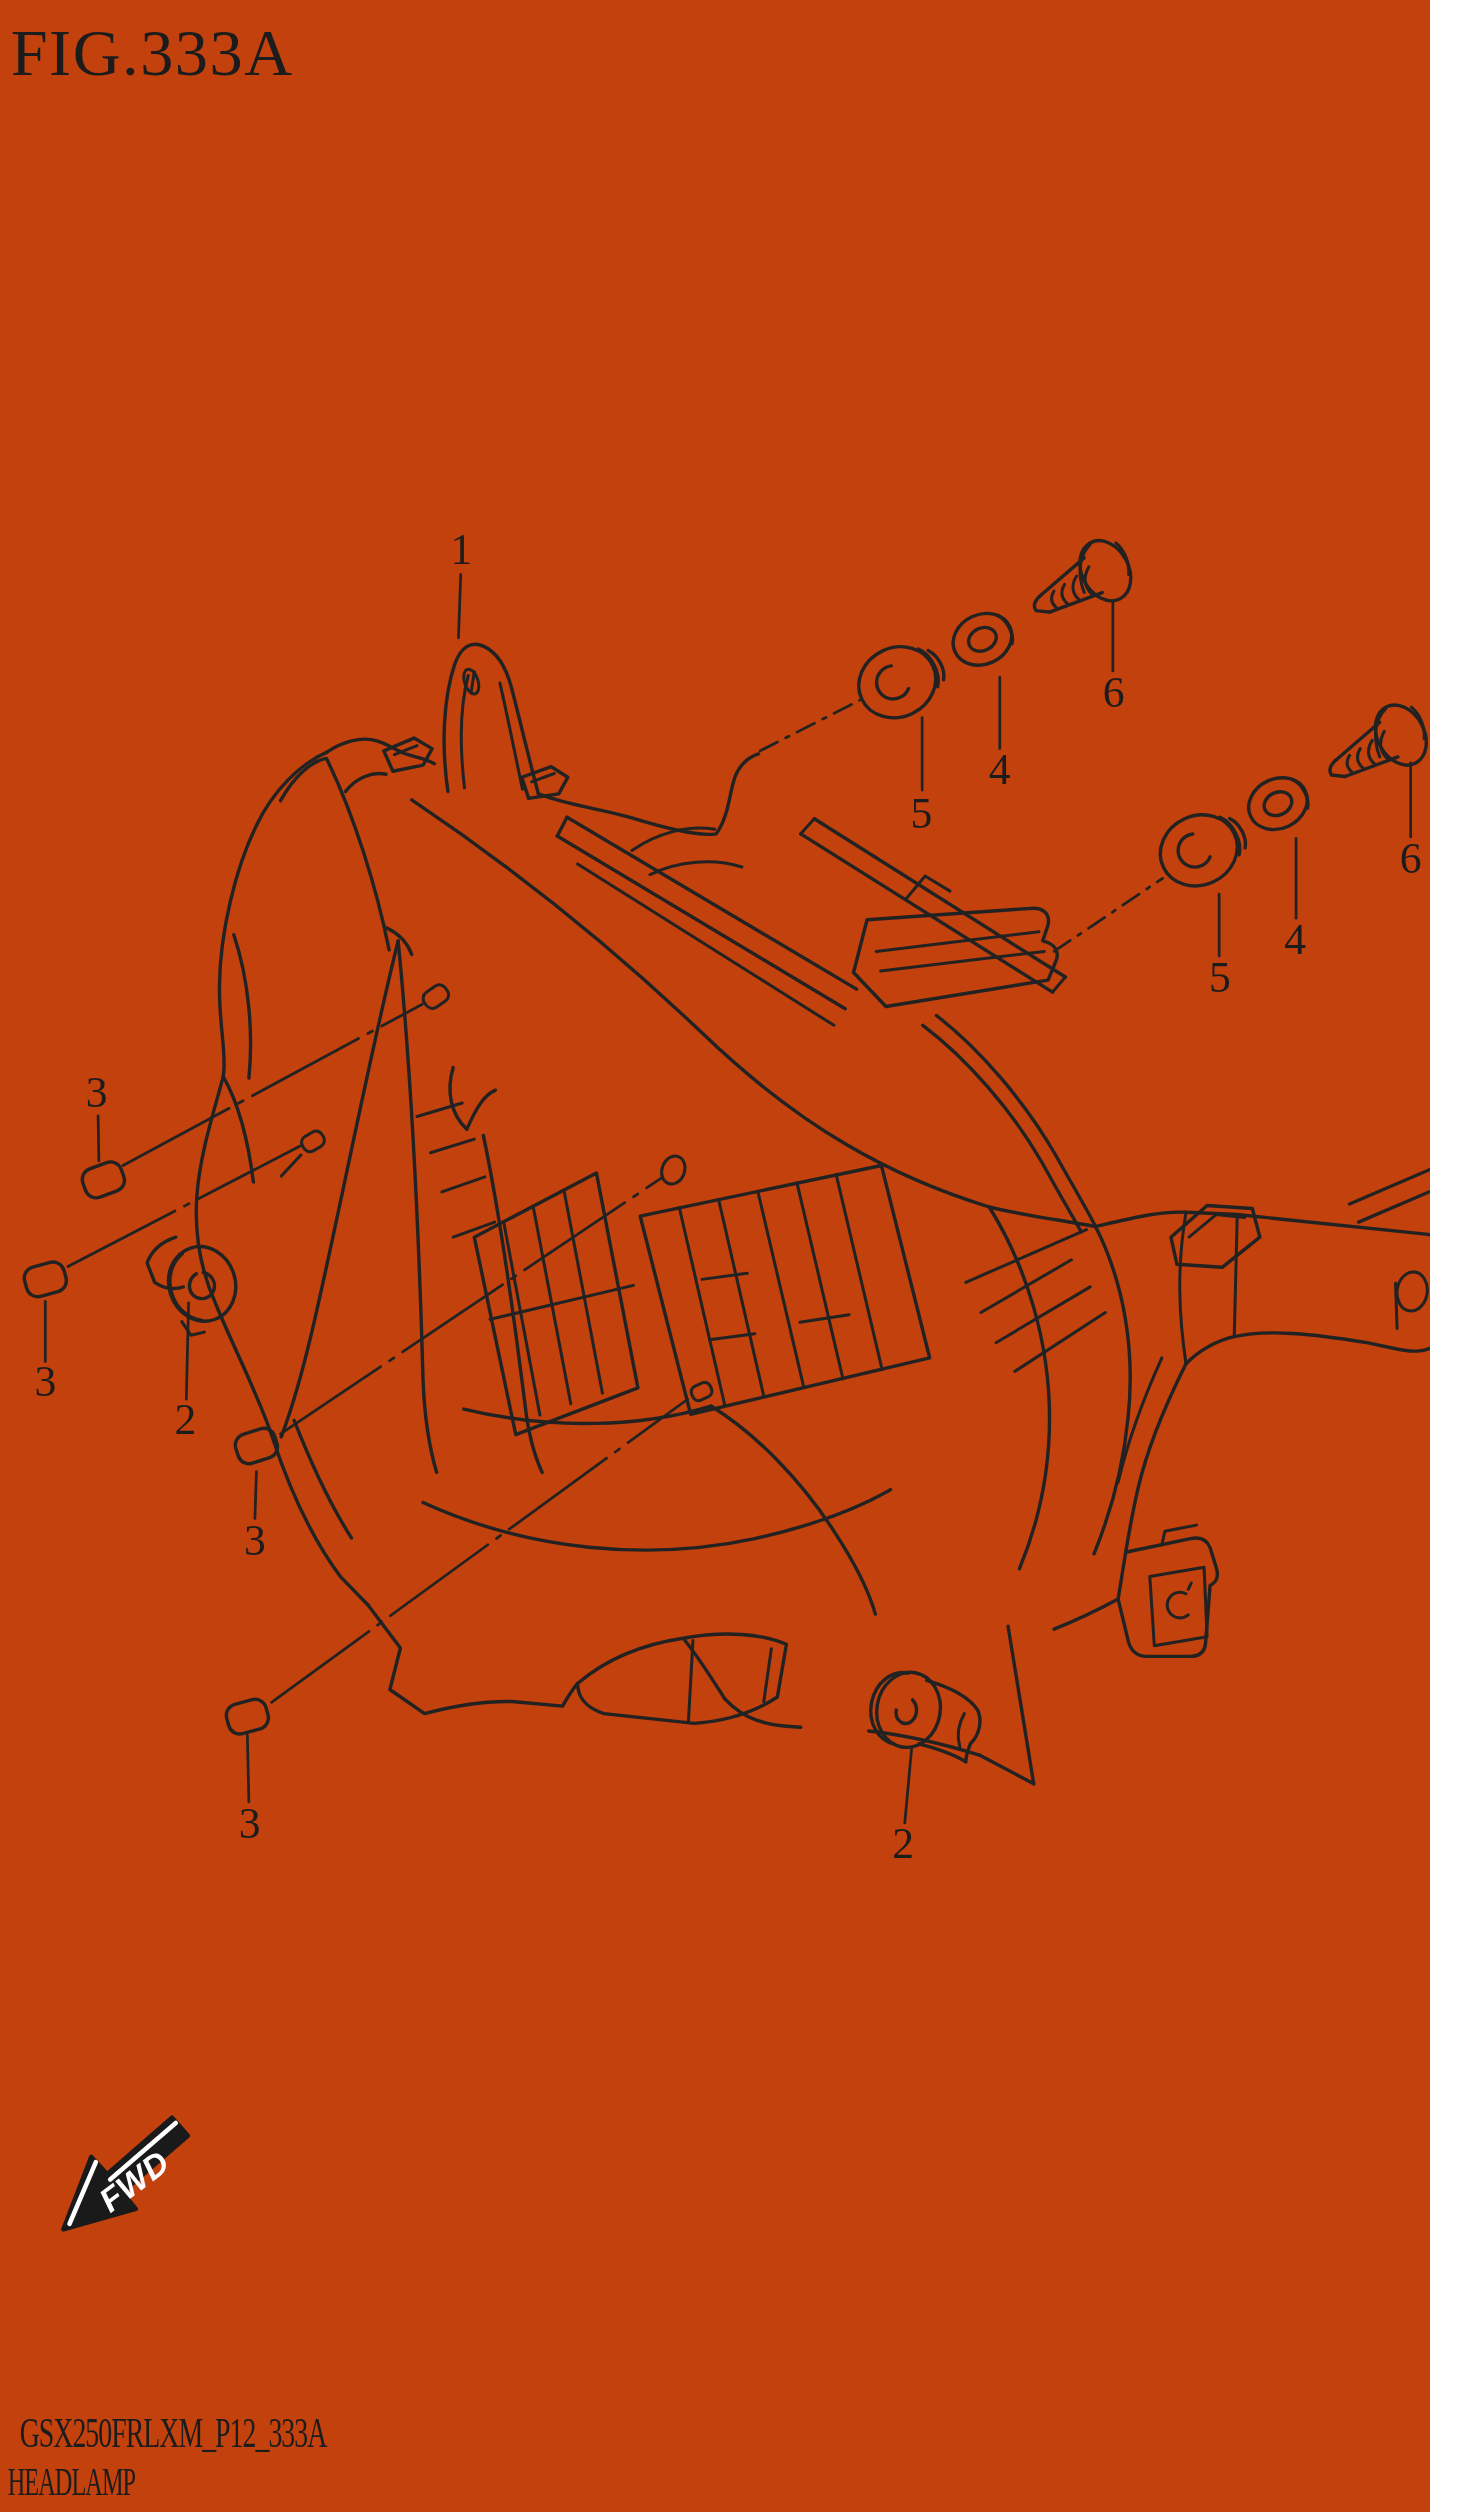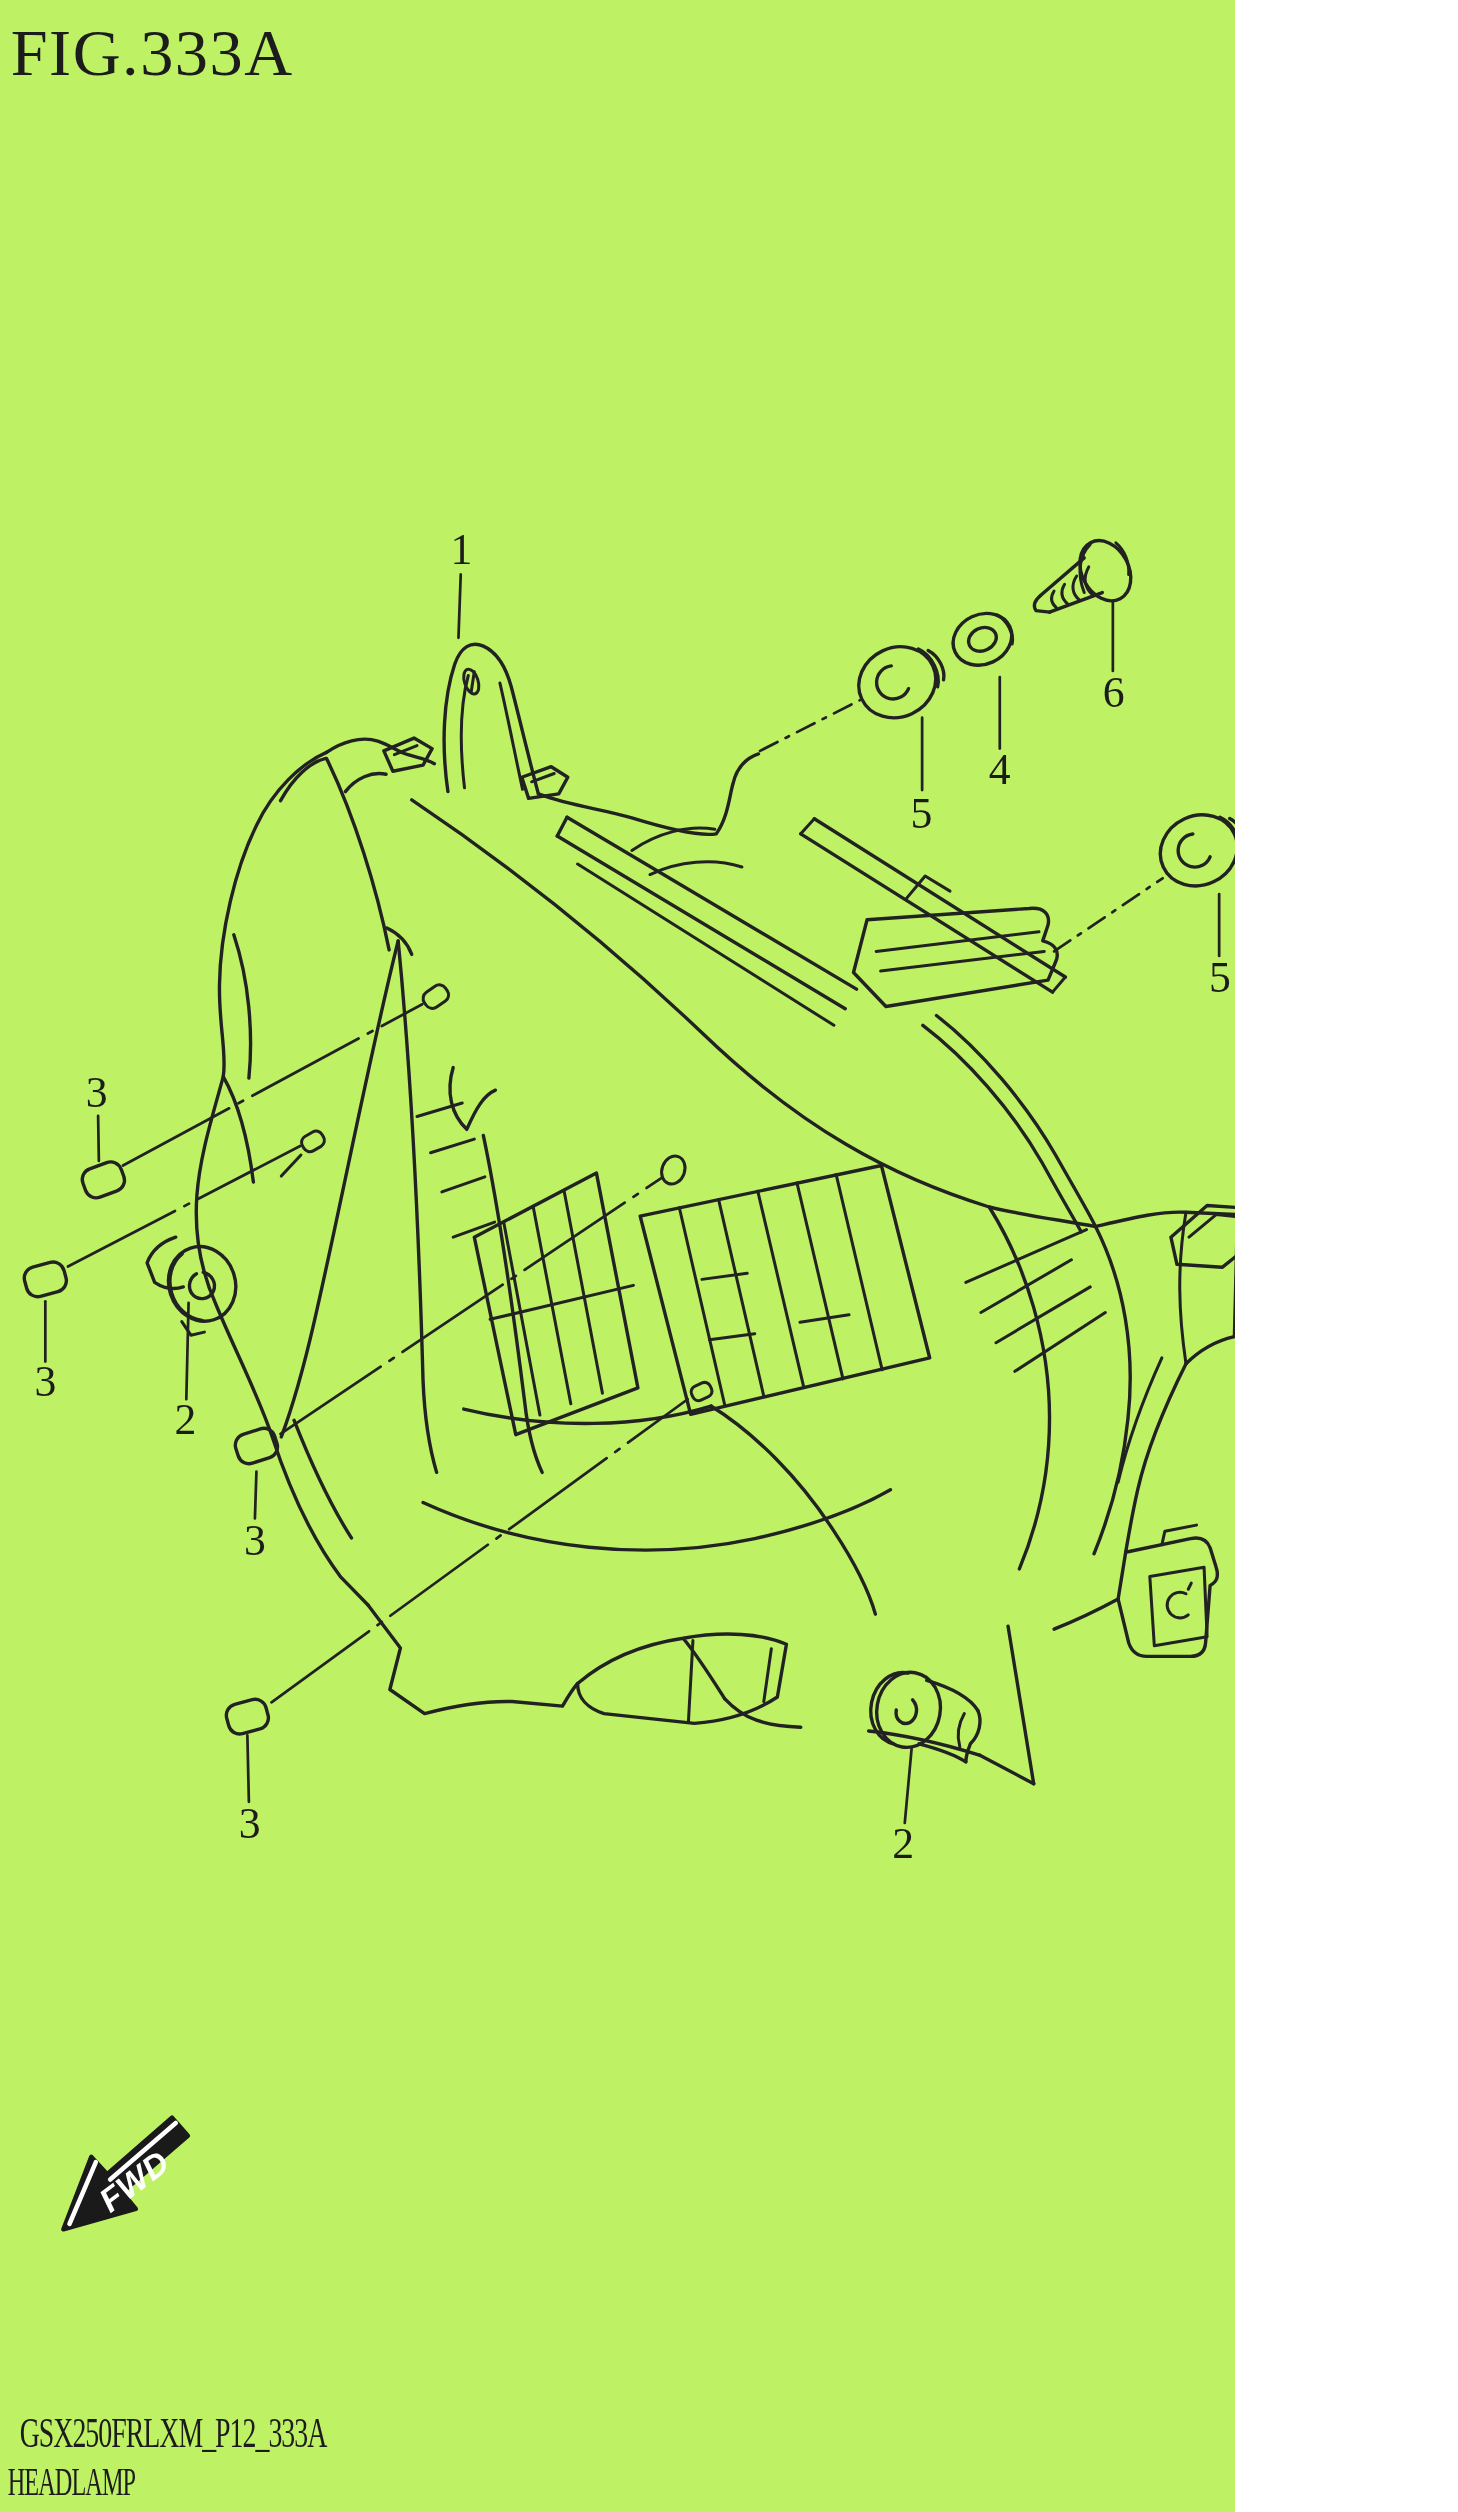--- a/index.html
+++ b/index.html
@@ -1,16 +1,16 @@
 <!DOCTYPE html>
 <html style="font-size:12px"><head>
 <meta charset="utf-8">
 <style>
   html,body{margin:0;padding:0;background:#fff;}
-  .page{position:relative;width:1235px;height:2512px;background:#bef264;overflow:hidden;}
+  .page{position:relative;width:1430px;height:2512px;background:#c2410c;overflow:hidden;}
   svg{display:block;}
   .ln{fill:none;stroke:#222222;stroke-width:4.5;stroke-linecap:round;stroke-linejoin:round;}
   .ln-thin{fill:none;stroke:#222222;stroke-width:4;stroke-linecap:round;stroke-linejoin:round;}
   .leader{fill:none;stroke:#222222;stroke-width:3.6;stroke-linecap:round;}
   .dashdot{stroke-dasharray:26 12 5 12;}
   .longdash{stroke-dasharray:160 14 7 14;}
   .callout{font-family:"Liberation Serif","DejaVu Serif",serif;font-size:58px;fill:#1c1c1c;}
   .title-text{font-family:"Liberation Serif","DejaVu Serif",serif;font-size:88px;letter-spacing:2px;fill:#1c1c1c;}
   .footer-text{font-family:"Liberation Serif","DejaVu Serif",serif;font-size:56px;letter-spacing:-2px;fill:#1c1c1c;}
   .fwd-text{font-family:"Liberation Sans","DejaVu Sans",sans-serif;font-size:44px;font-weight:bold;font-style:italic;fill:#ffffff;letter-spacing:1px;}

